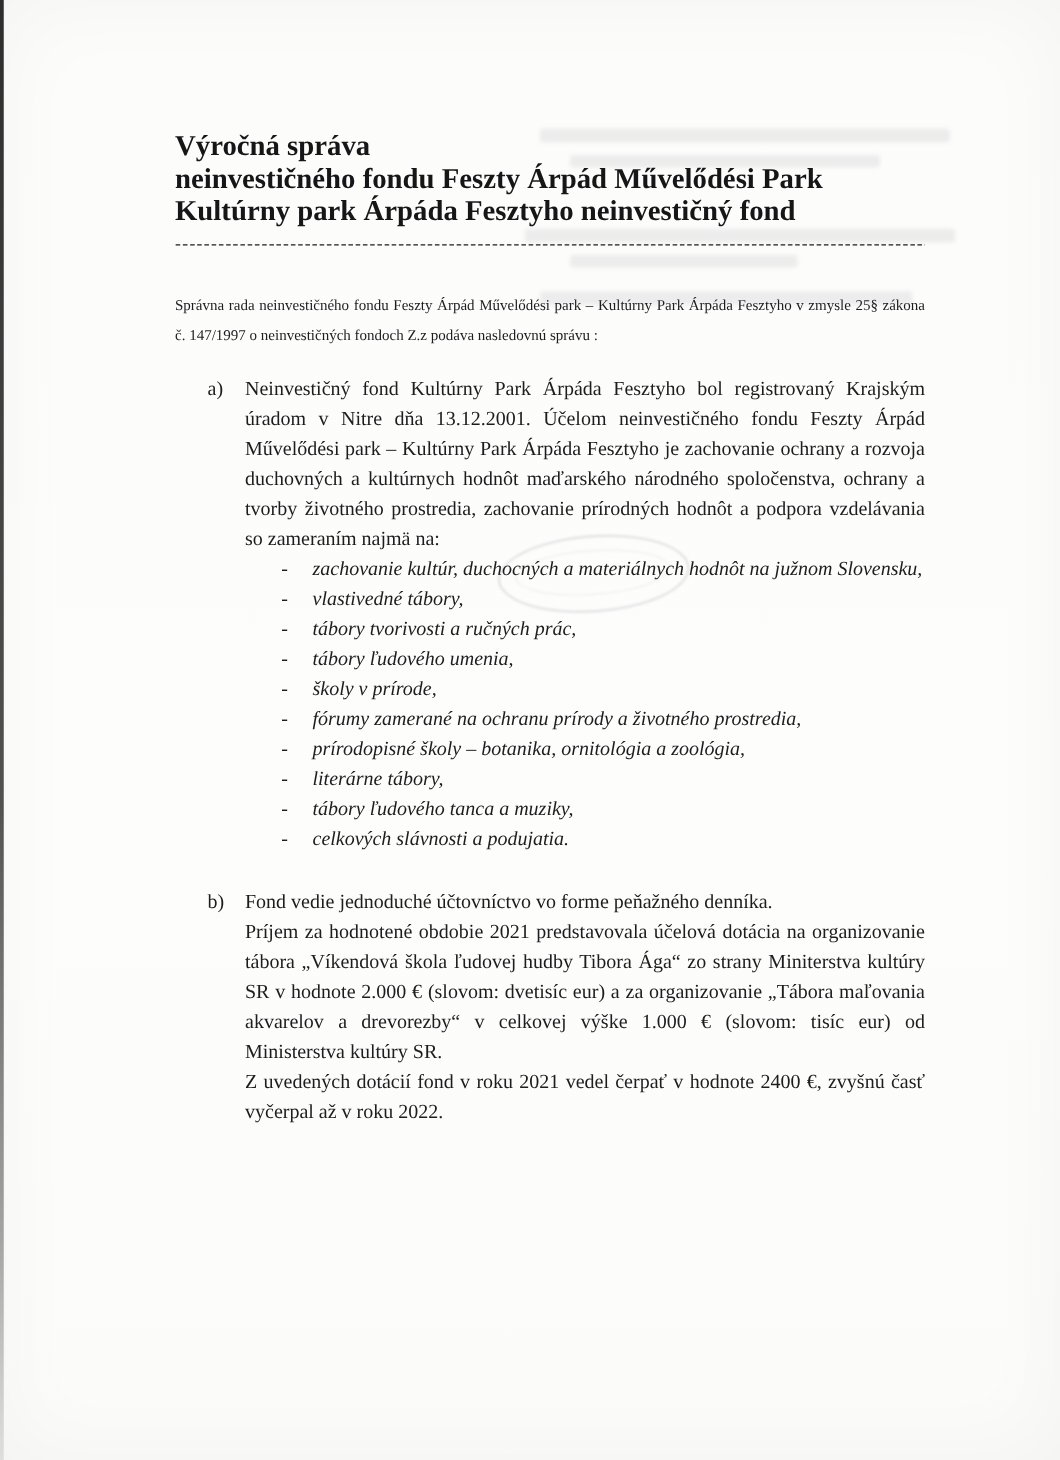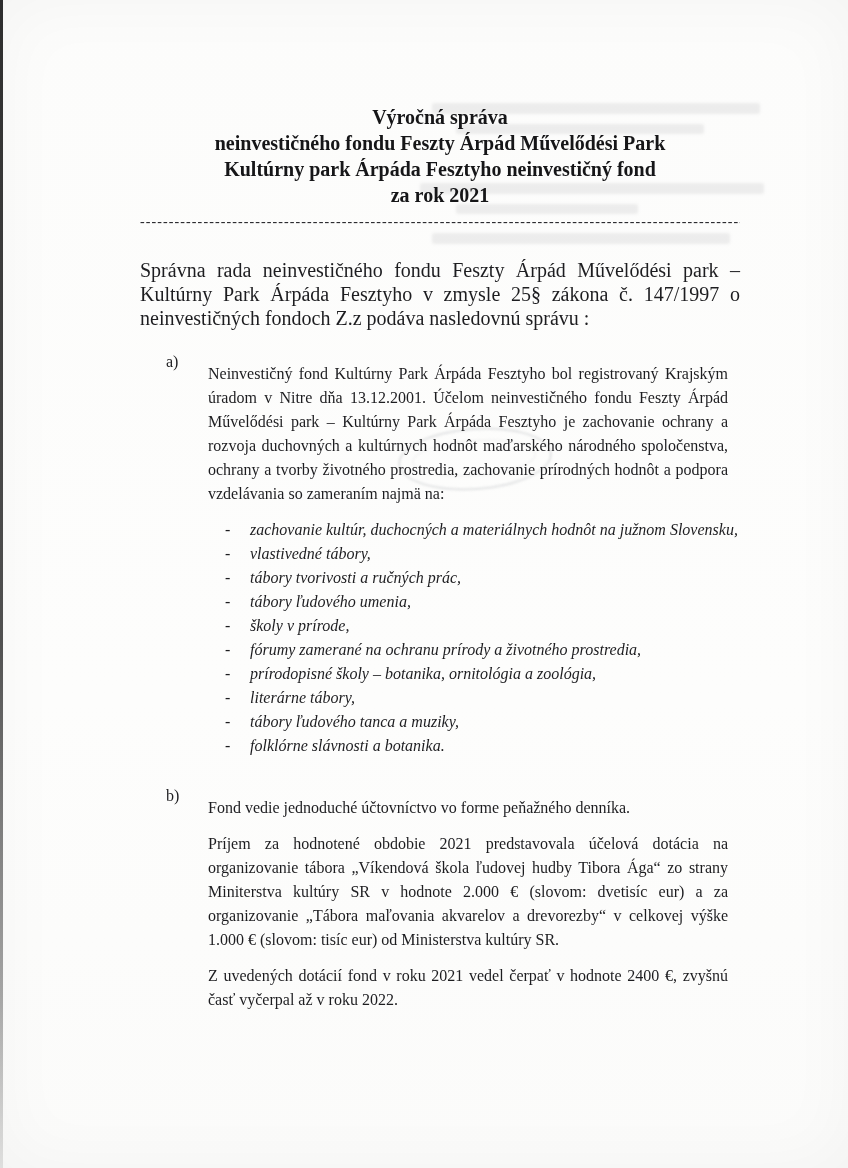--- a/index.html
+++ b/index.html
@@ -61,57 +61,57 @@
   }
 
   .content {
     position: absolute;
     left: 140px;
     top: 104px;
     width: 600px;
   }
   .title {
     margin: 0;
-    font-size: 20px;
+    font-size: 23px;
     line-height: 26px;
     font-weight: 700;
-    text-align: center;
+    text-align: left;
     color: #161618;
   }
   .title .tline { display: block; }
   .separator {
     margin-top: 6px;
     width: 100%;
     height: 20px;
     overflow: hidden;
     white-space: nowrap;
     font-size: 14px;
     letter-spacing: 1.1px;
     color: #26262a;
   }
   .intro {
     margin: 24px 0 0 0;
-    font-size: 20px;
+    font-size: 12px;
     line-height: 24px;
     text-align: justify;
   }
   .items { margin-top: 20px; }
   .item {
     display: flex;
     padding-left: 26px;
   }
   .item + .item { margin-top: 26px; }
   .marker {
     flex: 0 0 30px;
     font-size: 16px;
     line-height: 24px;
   }
   .item-body { flex: 1; min-width: 0; }
   .para {
-    margin: 12px;
+    margin: 0;
     font-size: 16px;
     line-height: 24px;
     text-align: justify;
   }
   .bullets { margin-top: 0; }
   .bullet {
     display: flex;
     padding-left: 29px;
     font-size: 16px;
     line-height: 24px;
@@ -134,21 +134,20 @@
 
   <div class="stamp"></div>
   <div class="stamp-inner"></div>
 
   <div class="content">
 
     <h1 class="title">
       <span class="tline">Výročná správa</span>
       <span class="tline">neinvestičného fondu Feszty Árpád Művelődési Park</span>
       <span class="tline">Kultúrny park Árpáda Fesztyho neinvestičný fond</span>
-      <span class="tline">za rok 2021</span>
     </h1>
 
     <div class="separator">------------------------------------------------------------------------------------------------------------------------------------------------</div>
 
     <p class="intro">Správna rada neinvestičného fondu Feszty Árpád Művelődési park – Kultúrny Park Árpáda Fesztyho v zmysle 25§ zákona č. 147/1997 o neinvestičných fondoch Z.z podáva nasledovnú správu :</p>
 
     <div class="items" id="items">
         <div class="item">
           <span class="marker">a)</span>
           <div class="item-body">
@@ -185,21 +184,21 @@
               <div class="bullet">
                 <span class="dash">-</span>
                 <span class="btext">literárne tábory,</span>
               </div>
               <div class="bullet">
                 <span class="dash">-</span>
                 <span class="btext">tábory ľudového tanca a muziky,</span>
               </div>
               <div class="bullet">
                 <span class="dash">-</span>
-                <span class="btext">folklórne slávnosti a botanika.</span>
+                <span class="btext">celkových slávnosti a podujatia.</span>
               </div>
             </div>
           </div>
         </div>
         <div class="item">
           <span class="marker">b)</span>
           <div class="item-body">
             <p class="para">Fond vedie jednoduché účtovníctvo vo forme peňažného denníka.</p>
             <p class="para">Príjem za hodnotené obdobie 2021 predstavovala účelová dotácia na organizovanie tábora „Víkendová škola ľudovej hudby Tibora Ága“ zo strany Miniterstva kultúry SR v hodnote 2.000 € (slovom: dvetisíc eur) a za organizovanie „Tábora maľovania akvarelov a drevorezby“ v celkovej výške 1.000 € (slovom: tisíc eur) od Ministerstva kultúry SR.</p>
             <p class="para">Z uvedených dotácií fond v roku 2021 vedel čerpať v hodnote 2400 €, zvyšnú časť vyčerpal až v roku 2022.</p>

